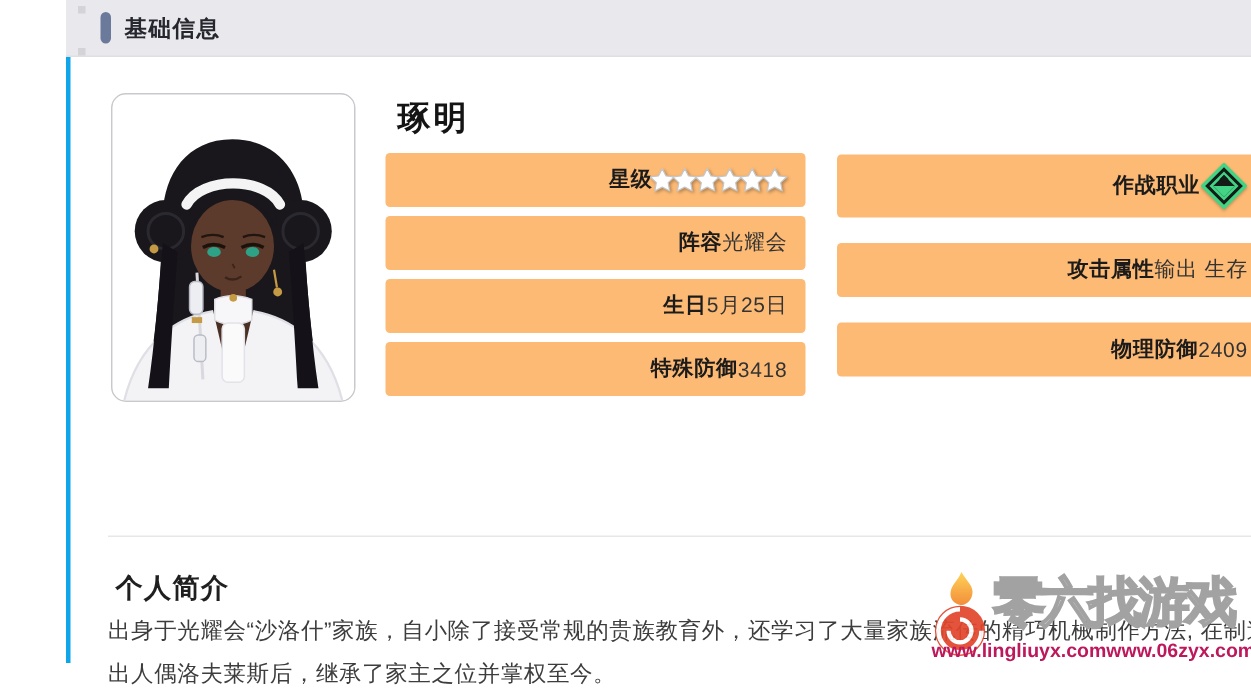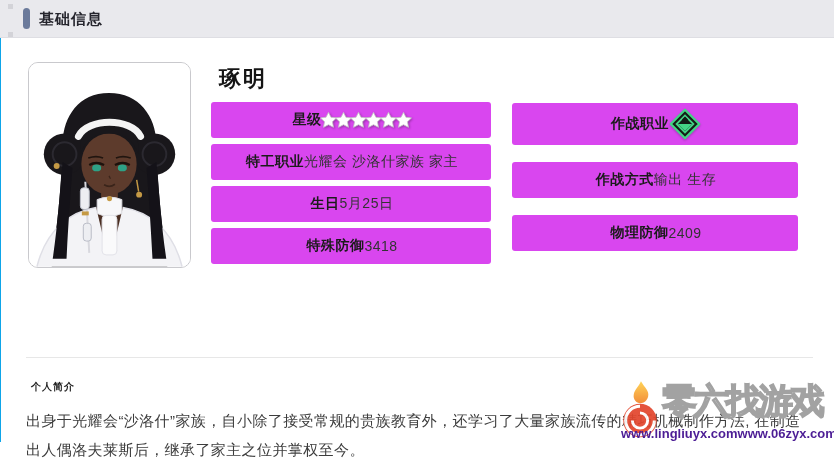--- a/index.html
+++ b/index.html
@@ -1,66 +1,66 @@
 <!DOCTYPE html>
 <html><head>
 <meta charset="utf-8">
 <style>
   * { margin:0; padding:0; box-sizing:border-box; }
   html,body { width:834px; height:465px; background:#fff; overflow:hidden;
     font-family:"Liberation Sans","DejaVu Sans",sans-serif; }
-  .page { position:relative; width:834px; height:465px; }
+  .page { position:relative; width:834px; height:465px;padding-left:44px; }
 
   
   .header { position:relative; height:38px; background:#e9e9ed; border-bottom:1px solid #dedee3; }
   .deco-sq { position:absolute; width:5px; height:5px; background:#d3d3d8; left:8px; }
   .sq1 { top:4px; } .sq2 { top:32px; }
   .accent-bar { position:absolute; left:23px; top:8px; width:7px; height:21px;
     border-radius:3.5px; background:#6b7a9b; }
   .header-title { position:absolute; left:39px; top:10px; font-size:15px; font-weight:700;
     color:#26262e; letter-spacing:1px; }
 
   
-  .content { position:relative; height:404px; background:#fff; border-left:1px solid #0ea5e9; }
+  .content { position:relative; height:404px; background:#fff; border-left:3px solid #0ea5e9; }
 
   .portrait-box { position:absolute; left:27px; top:24px; width:163px; height:206px;
     border:1px solid #c9c9cd; border-radius:10px; overflow:hidden; background:#fff; }
   .portrait-box svg { display:block; }
 
   .char-name { position:absolute; left:218px; top:26px; font-size:22px; font-weight:700;
     color:#141414; letter-spacing:2px; }
 
   .table { position:absolute; display:flex; flex-direction:column; }
   .table-left  { left:210px; top:64px; width:280px; gap:6px; }
   .table-right { left:511px; top:65px; width:286px; gap:17px; }
-  .row { height:36px; background:#d946ef; border-radius:3px; display:flex;
-    align-items:center; justify-content:center; padding:0 12px 0 14px; }
+  .row { height:36px; background:#fdba74; border-radius:3px; display:flex;
+    align-items:center; justify-content:flex-end; padding:0 12px 0 14px; }
   .row.tall { height:42px; }
   .row-label { font-size:14px; font-weight:700; color:#1b1b1b; letter-spacing:0.5px; }
   .row-value { font-size:14px; color:#333; letter-spacing:0.5px; }
 
   .stars { display:flex; align-items:center; filter:drop-shadow(1px 1.5px 1.2px rgba(0,0,0,0.3)); }
   .stars svg { margin-left:-2px; }
   .class-icon { display:flex; align-items:center; filter:drop-shadow(0 1px 1px rgba(0,0,0,0.25)); }
 
   .divider { position:absolute; left:25px; top:319px; width:787px; height:1px; background:#e7e7e7; }
 
-  .profile-heading { position:absolute; left:30px; top:342px; font-size:10px; font-weight:700;
+  .profile-heading { position:absolute; left:30px; top:342px; font-size:18px; font-weight:700;
     color:#1f1f1f; letter-spacing:1px; }
   .profile-text { position:absolute; left:25px; top:368px; width:780px; font-size:15px;
     line-height:29px; color:#3d3d3d; letter-spacing:0.4px; }
 
   
   .watermark { position:absolute; right:0; bottom:0; width:218px; height:66px; pointer-events:none;margin-top:20px; }
   .wm-logo { position:absolute; left:2px; bottom:2px; opacity:0.92; }
   .wm-big { position:absolute; left:46px; top:2px; font-size:35px; font-weight:700;
     letter-spacing:-3px; white-space:nowrap; color:rgba(255,255,255,0.18);
     -webkit-text-stroke:1.6px #a2a2a2; }
   .wm-urls { position:absolute; left:5px; right:2px; bottom:1px; display:flex;
-    justify-content:space-between; font-size:13px; font-weight:700; color:#4c1d95; }
+    justify-content:space-between; font-size:13px; font-weight:700; color:#be185d; }
 </style>
 </head>
 <body>
 
 <div class="page">
 
   <div class="header">
     <span class="deco-sq sq1"></span>
     <span class="deco-sq sq2"></span>
     <span class="accent-bar"></span>
@@ -128,22 +128,22 @@
             </svg>
           <svg width="17" height="16" viewBox="0 0 20 19">
               <path d="M10 0.5 L12.9 6.2 L19.4 7.1 L14.7 11.6 L15.9 18.2 L10 15.1 L4.1 18.2 L5.3 11.6 L0.6 7.1 L7.1 6.2 Z" fill="#ffffff" stroke="#c6c6c6" stroke-width="1" stroke-linejoin="round"></path>
             </svg>
           <svg width="17" height="16" viewBox="0 0 20 19">
               <path d="M10 0.5 L12.9 6.2 L19.4 7.1 L14.7 11.6 L15.9 18.2 L10 15.1 L4.1 18.2 L5.3 11.6 L0.6 7.1 L7.1 6.2 Z" fill="#ffffff" stroke="#c6c6c6" stroke-width="1" stroke-linejoin="round"></path>
             </svg>
         </span>
       </div>
       <div class="row">
-        <span class="row-label">特工职业</span>
-        <span class="row-value">光耀会 沙洛什家族 家主</span>
+        <span class="row-label">阵容</span>
+        <span class="row-value">光耀会</span>
       </div>
       <div class="row">
         <span class="row-label">生日</span>
         <span class="row-value">5月25日</span>
       </div>
       <div class="row">
         <span class="row-label">特殊防御</span>
         <span class="row-value">3418</span>
       </div>
     </div>
@@ -154,21 +154,21 @@
         <span class="class-icon">
           <svg width="32" height="32" viewBox="0 0 36 36">
             <polygon points="18,2 34,18 18,34 2,18" fill="#131c16" stroke="#43d385" stroke-width="2.6" stroke-linejoin="round"></polygon>
             <polygon points="18,8.5 27.5,18 18,27.5 8.5,18" fill="none" stroke="#43d385" stroke-width="2"></polygon>
             <polygon points="10,18 26,18 18,26" fill="#43d385"></polygon>
             <rect x="15.6" y="10.6" width="4.8" height="4.8" fill="#131c16" transform="rotate(45 18 13)"></rect>
           </svg>
         </span>
       </div>
       <div class="row">
-        <span class="row-label">作战方式</span>
+        <span class="row-label">攻击属性</span>
         <span class="row-value">输出 生存</span>
       </div>
       <div class="row">
         <span class="row-label">物理防御</span>
         <span class="row-value">2409</span>
       </div>
     </div>
 
     <div class="divider"></div>
 

